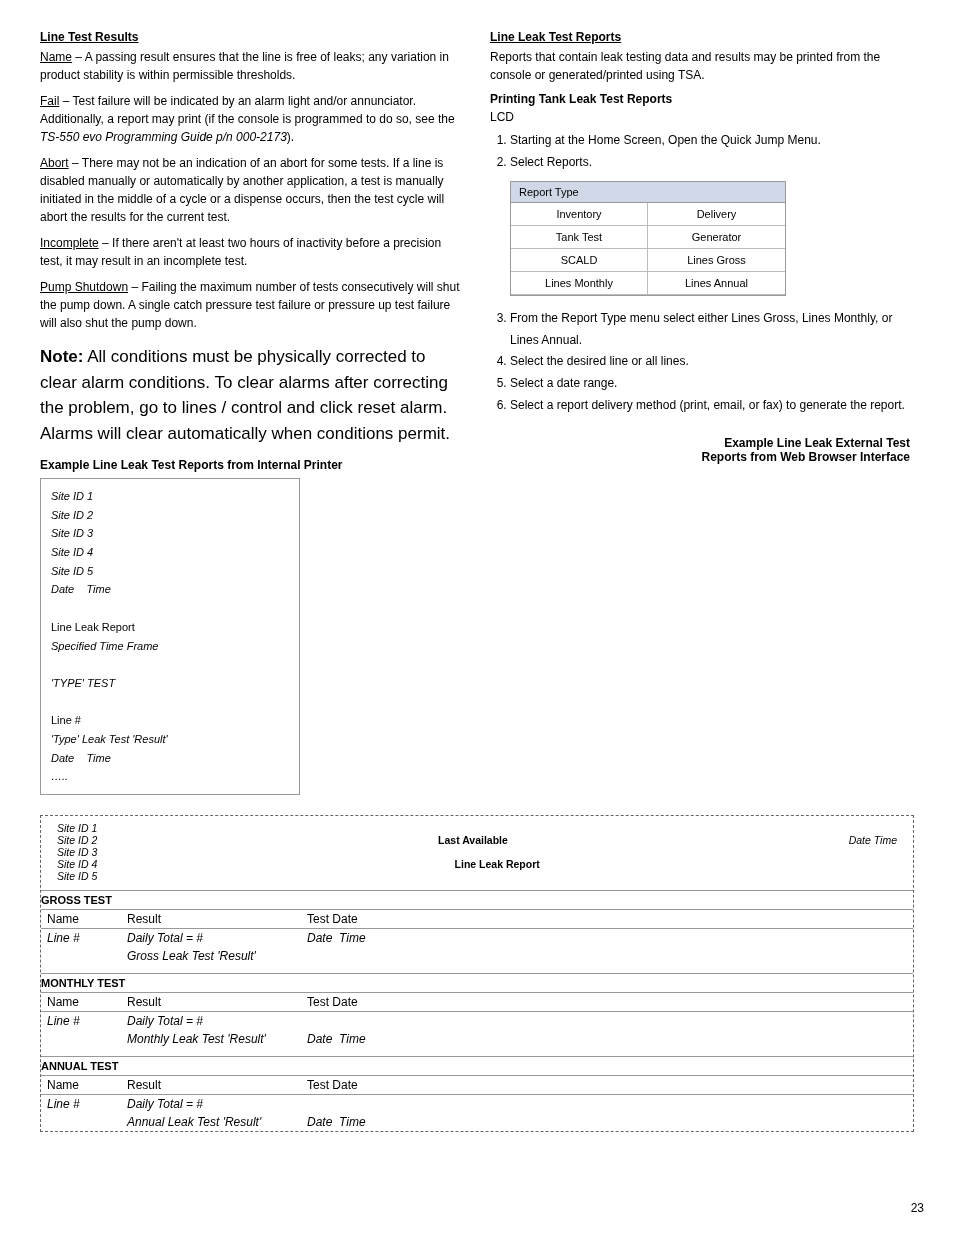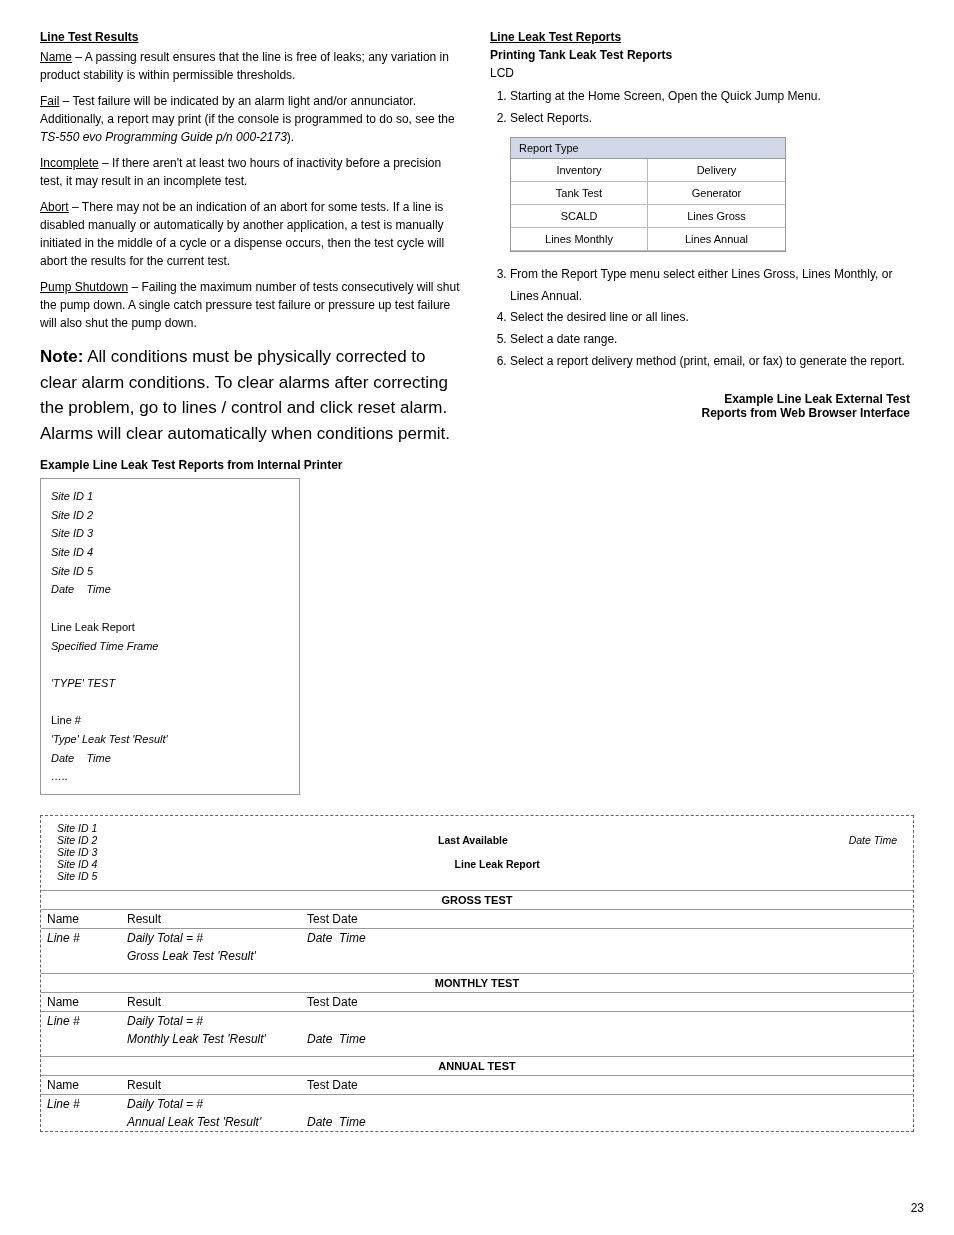--- a/index.html
+++ b/index.html
@@ -113,21 +113,20 @@
       padding: 0;
       font-size: 10.5px;
       width: 100%;
     }
     
     .test-section {
       border-top: 1px solid #999;
       margin-top: 4px;
     }
     .test-section-title {
-      text-align: center;
       font-weight: bold;
       font-style: normal;
       font-size: 11px;
       padding: 3px 0;
       border-bottom: 1px solid #999;
     }
     .test-table {
       width: 100%;
       border-collapse: collapse;
       font-size: 12px;
@@ -166,27 +165,27 @@
       <span class="underline-word">Name</span>
       <span> – A passing result ensures that the line is free of leaks; any variation in product stability is within permissible thresholds.</span>
     </p>
 
     <p>
       <span class="underline-word">Fail</span>
       <span> – Test failure will be indicated by an alarm light and/or annunciator. Additionally, a report may print (if the console is programmed to do so, see the <span class="italic">TS-550 evo Programming Guide p/n 000-2173</span>).</span>
     </p>
 
     <p>
+      <span class="underline-word">Abort</span>
+      <span> – There may not be an indication of an abort for some tests. If a line is disabled manually or automatically by another application, a test is manually initiated in the middle of a cycle or a dispense occurs, then the test cycle will abort the results for the current test.</span>
+    </p>
+
+    <p>
       <span class="underline-word">Incomplete</span>
       <span> – If there aren't at least two hours of inactivity before a precision test, it may result in an incomplete test.</span>
-    </p>
-
-    <p>
-      <span class="underline-word">Abort</span>
-      <span> – There may not be an indication of an abort for some tests. If a line is disabled manually or automatically by another application, a test is manually initiated in the middle of a cycle or a dispense occurs, then the test cycle will abort the results for the current test.</span>
     </p>
 
     <p>
       <span class="underline-word">Pump Shutdown</span>
       <span> – Failing the maximum number of tests consecutively will shut the pump down. A single catch pressure test failure or pressure up test failure will also shut the pump down.</span>
     </p>
 
     <div class="note-block">
       <span class="bold">Note:</span>
       <span> All conditions must be physically corrected to clear alarm conditions. To clear alarms after correcting the problem, go to lines / control and click reset alarm.  Alarms will clear automatically when conditions permit.</span>
@@ -210,20 +209,21 @@
       <div class="normal">Line #</div>
       <div class="italic">'Type' Leak Test 'Result'</div>
       <div class="italic">Date&nbsp;&nbsp;&nbsp;&nbsp;Time</div>
       <div>…..</div>
     </div>
   </div>
 
   <div class="right-col">
     <div class="section-title">Line Leak Test Reports</div>
 
+    <p>Reports that contain leak testing data and results may be printed from the console or generated/printed using TSA.</p>
 
     <div class="section-title no-underline bold">Printing Tank Leak Test Reports</div>
     <div style="margin-bottom:6px;">LCD</div>
 
     <ol>
       <li>Starting at the Home Screen, Open the Quick Jump Menu.</li>
       <li>Select Reports.</li>
     </ol>
 
     <div class="report-type-menu" style="margin-left:20px;">

